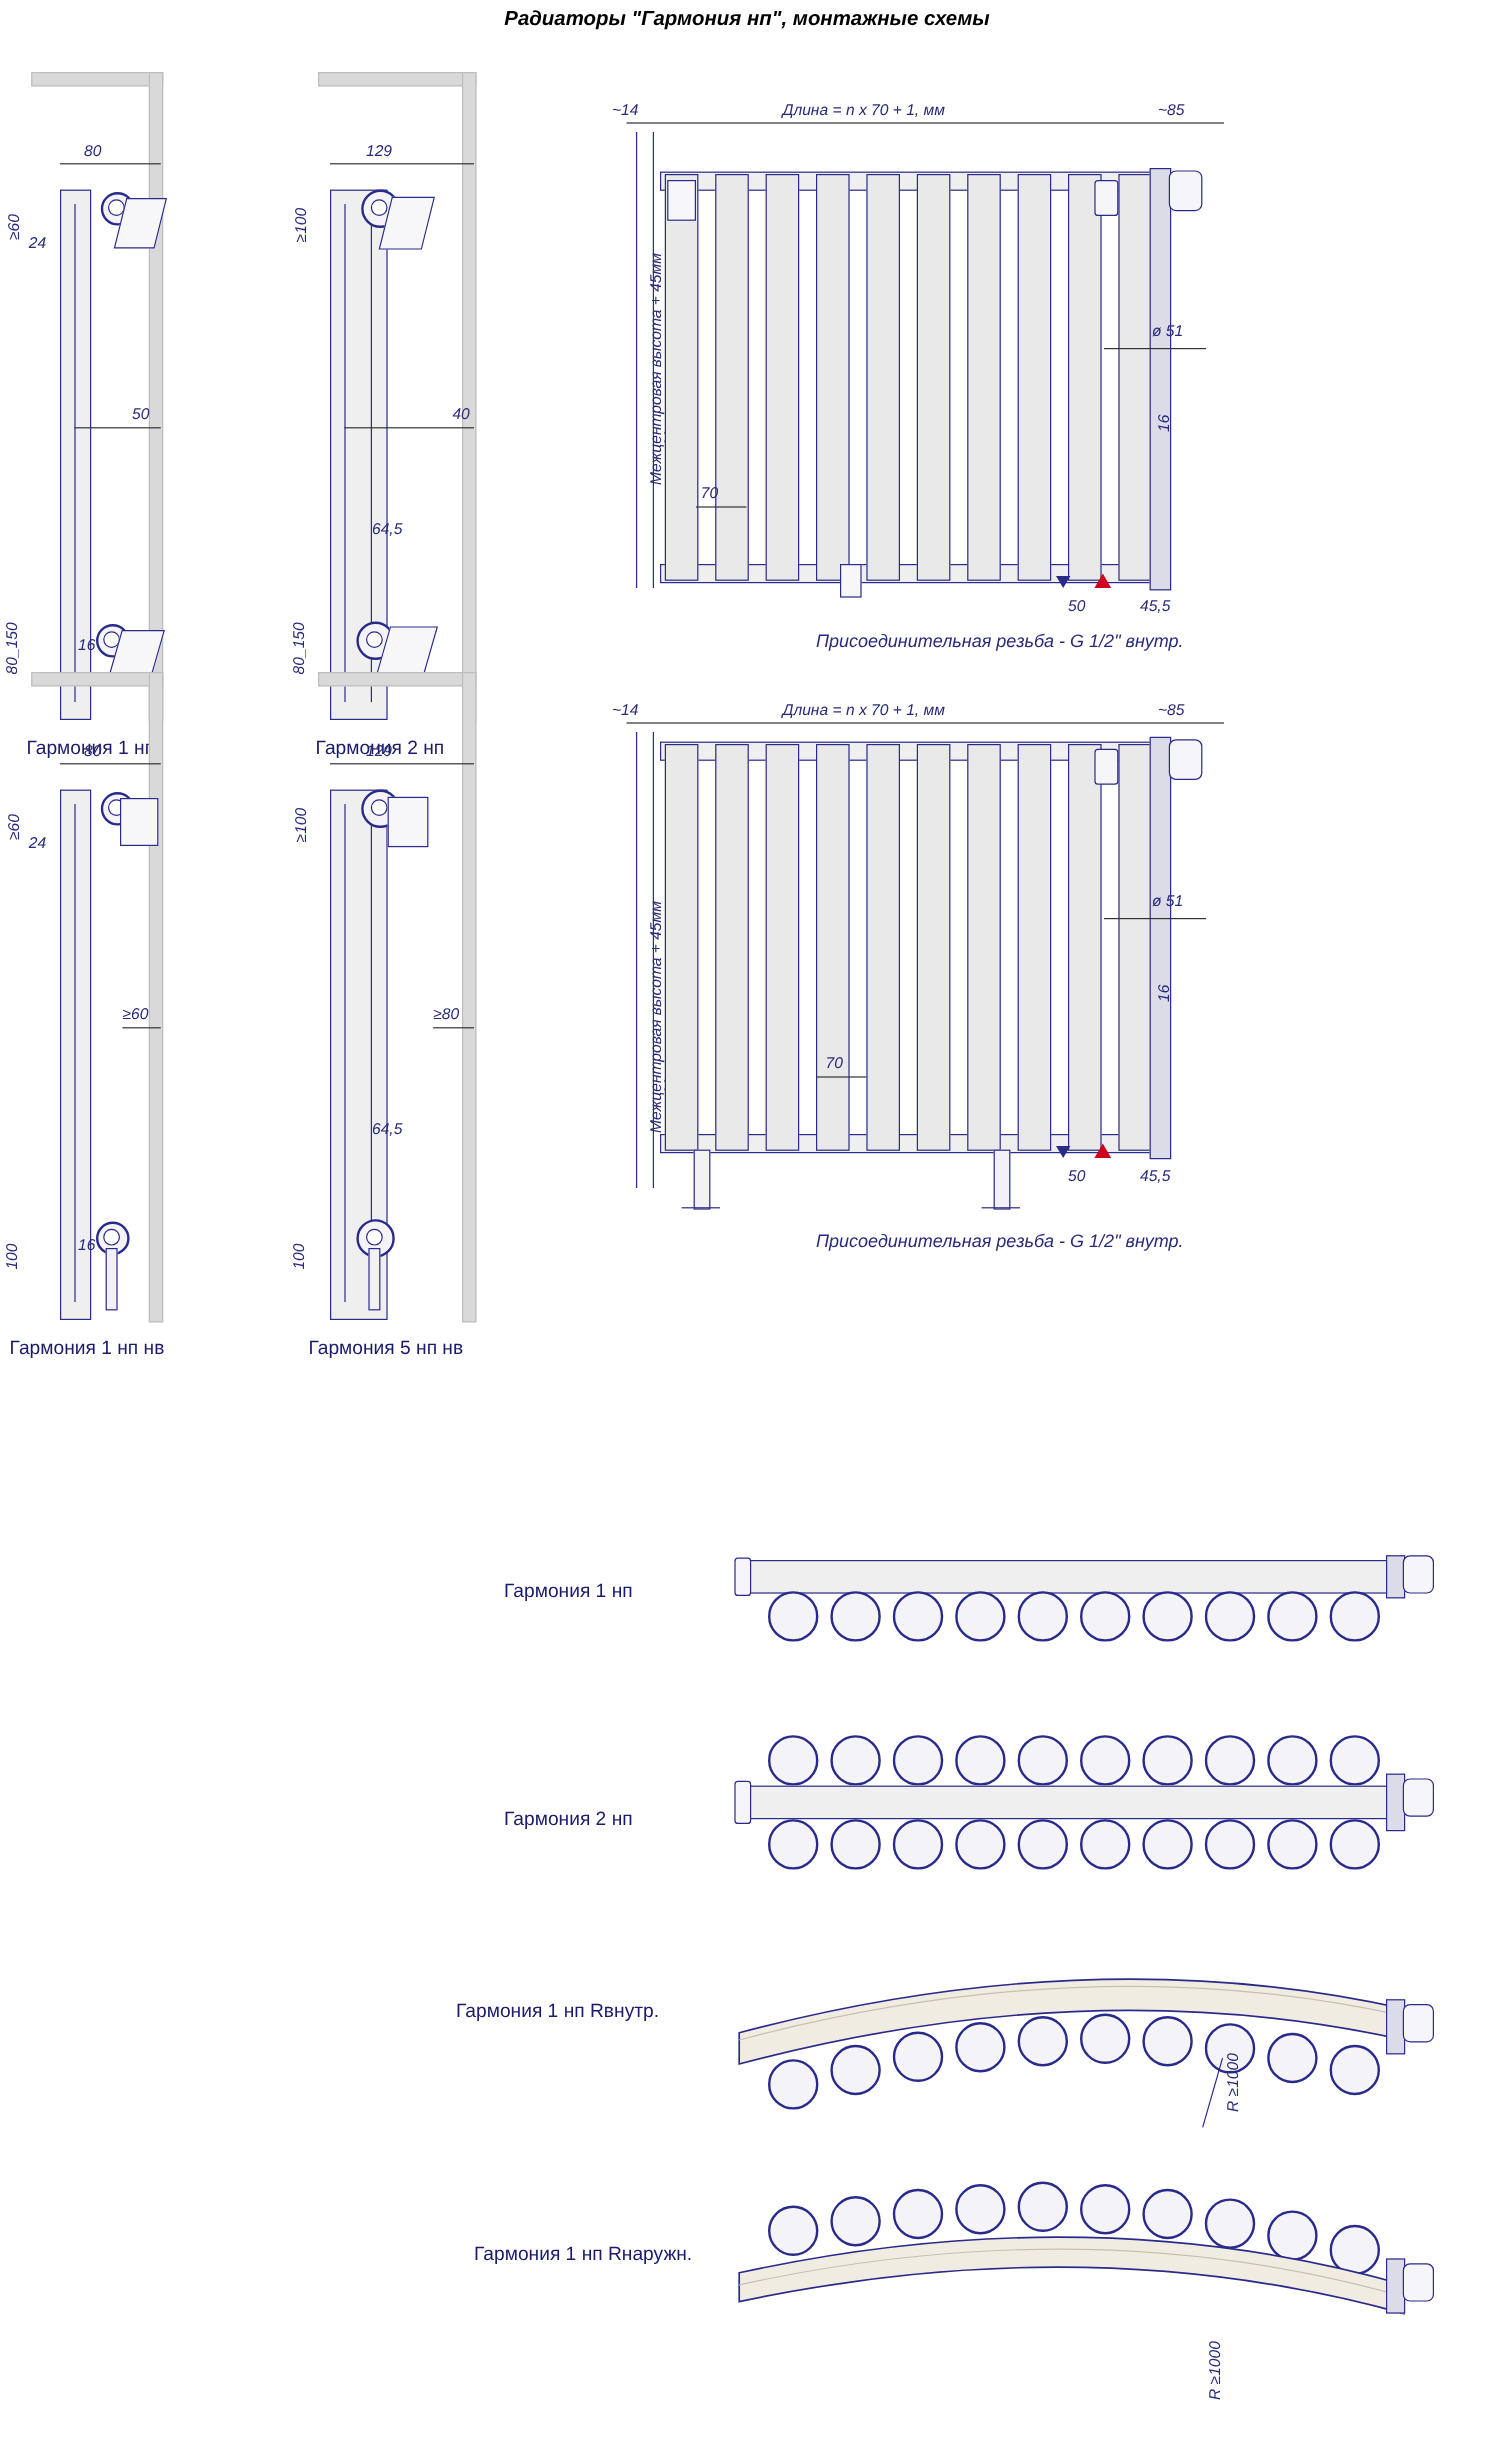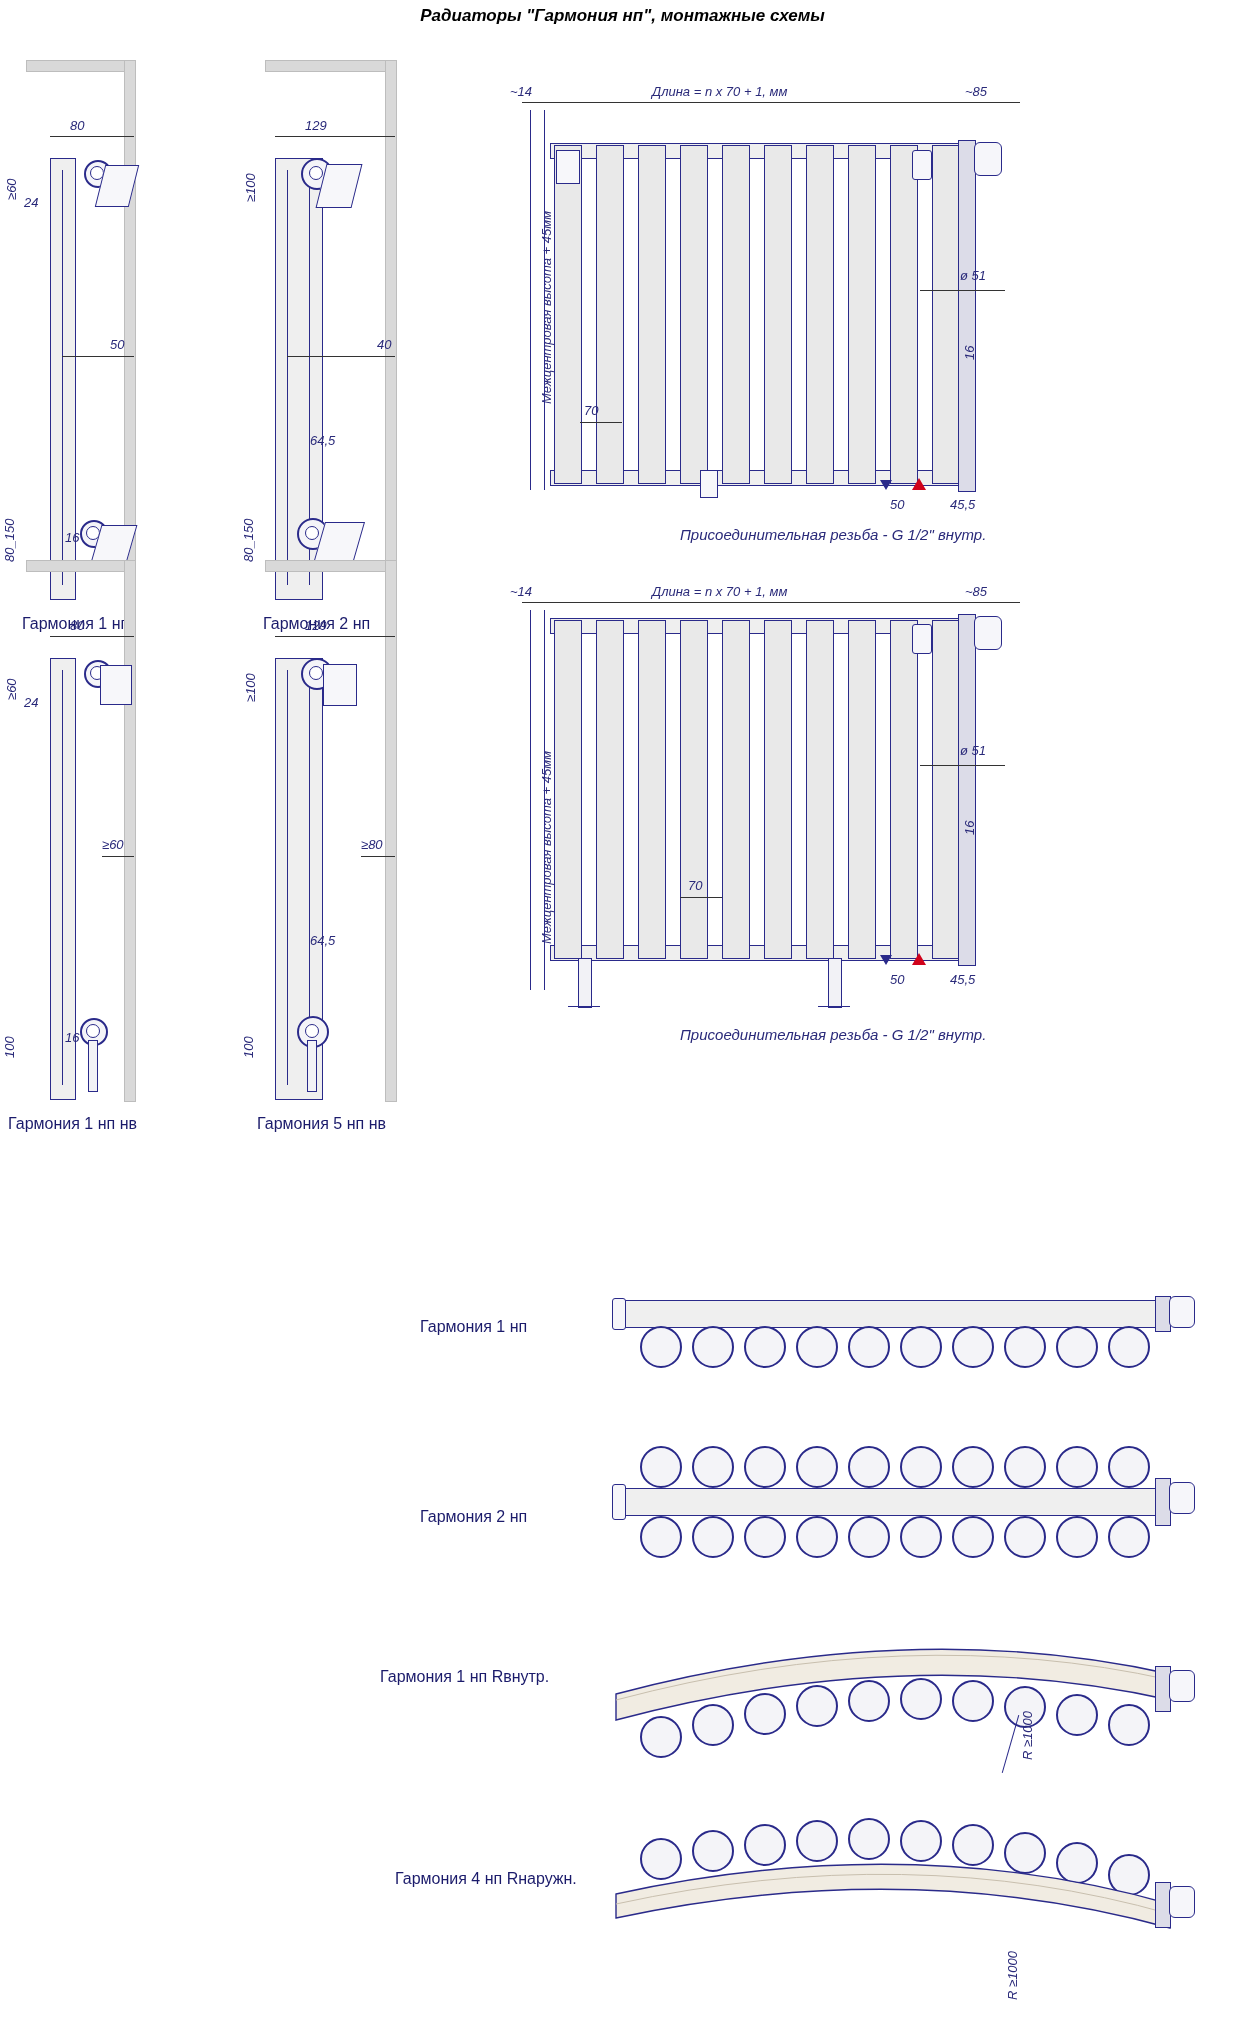--- a/index.html
+++ b/index.html
@@ -323,21 +323,21 @@
       <div class="circ" style="left:952px;top:50px;width:38px;height:38px;"></div>
       <div class="circ" style="left:1004px;top:56px;width:38px;height:38px;"></div>
       <div class="circ" style="left:1056px;top:64px;width:38px;height:38px;"></div>
       <div class="circ" style="left:1108px;top:74px;width:38px;height:38px;"></div>
 
       <div class="hline" style="left:1010px;top:84px;width:0;height:60px;border-left:1px solid #2a2a8a;border-top:none;transform:rotate(16deg);"></div>
       <div class="lbl vert" style="left:1020px;top:130px;transform:rotate(-90deg);">R ≥1000</div>
     </div>
 
     <div class="abs" style="left:0;top:530px;width:1245px;height:200px;">
-      <div class="lblbig" style="left:395px;top:60px;">Гармония 4 нп Rнаружн.</div>
+      <div class="lblbig" style="left:395px;top:60px;">Гармония 1 нп Rнаружн.</div>
 
       <div class="circ" style="left:640px;top:28px;width:38px;height:38px;"></div>
       <div class="circ" style="left:692px;top:20px;width:38px;height:38px;"></div>
       <div class="circ" style="left:744px;top:14px;width:38px;height:38px;"></div>
       <div class="circ" style="left:796px;top:10px;width:38px;height:38px;"></div>
       <div class="circ" style="left:848px;top:8px;width:38px;height:38px;"></div>
       <div class="circ" style="left:900px;top:10px;width:38px;height:38px;"></div>
       <div class="circ" style="left:952px;top:14px;width:38px;height:38px;"></div>
       <div class="circ" style="left:1004px;top:22px;width:38px;height:38px;"></div>
       <div class="circ" style="left:1056px;top:32px;width:38px;height:38px;"></div>

